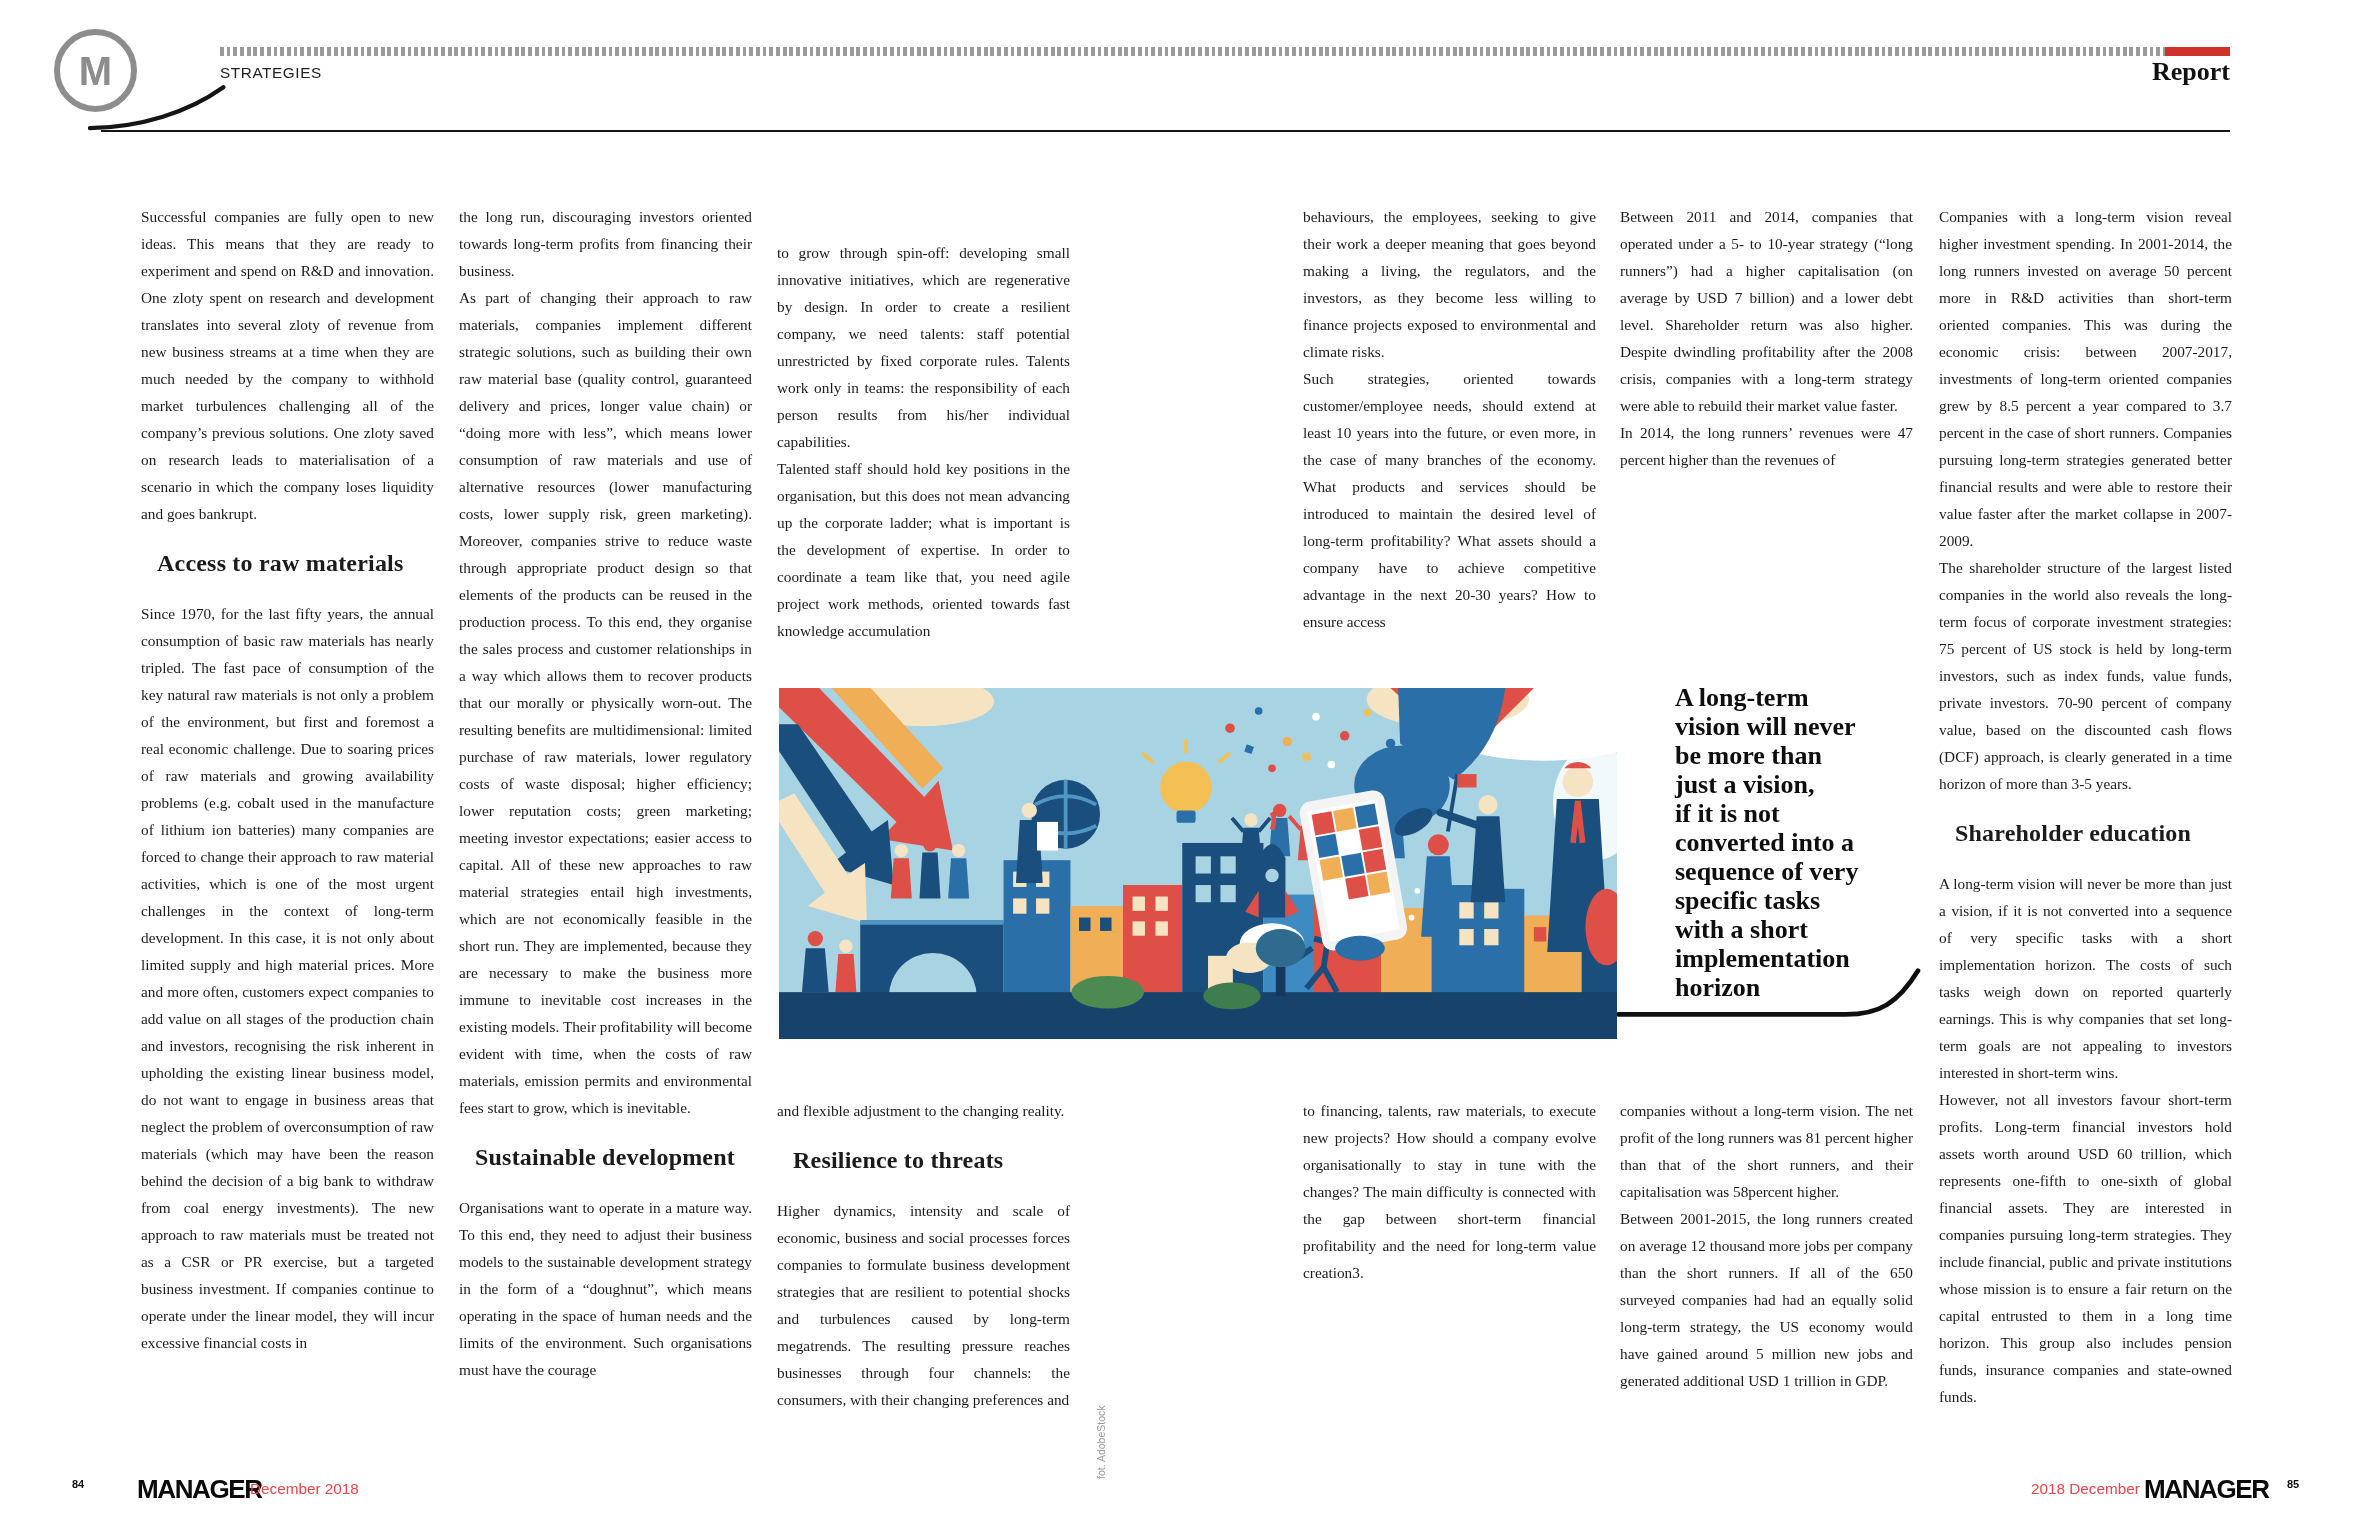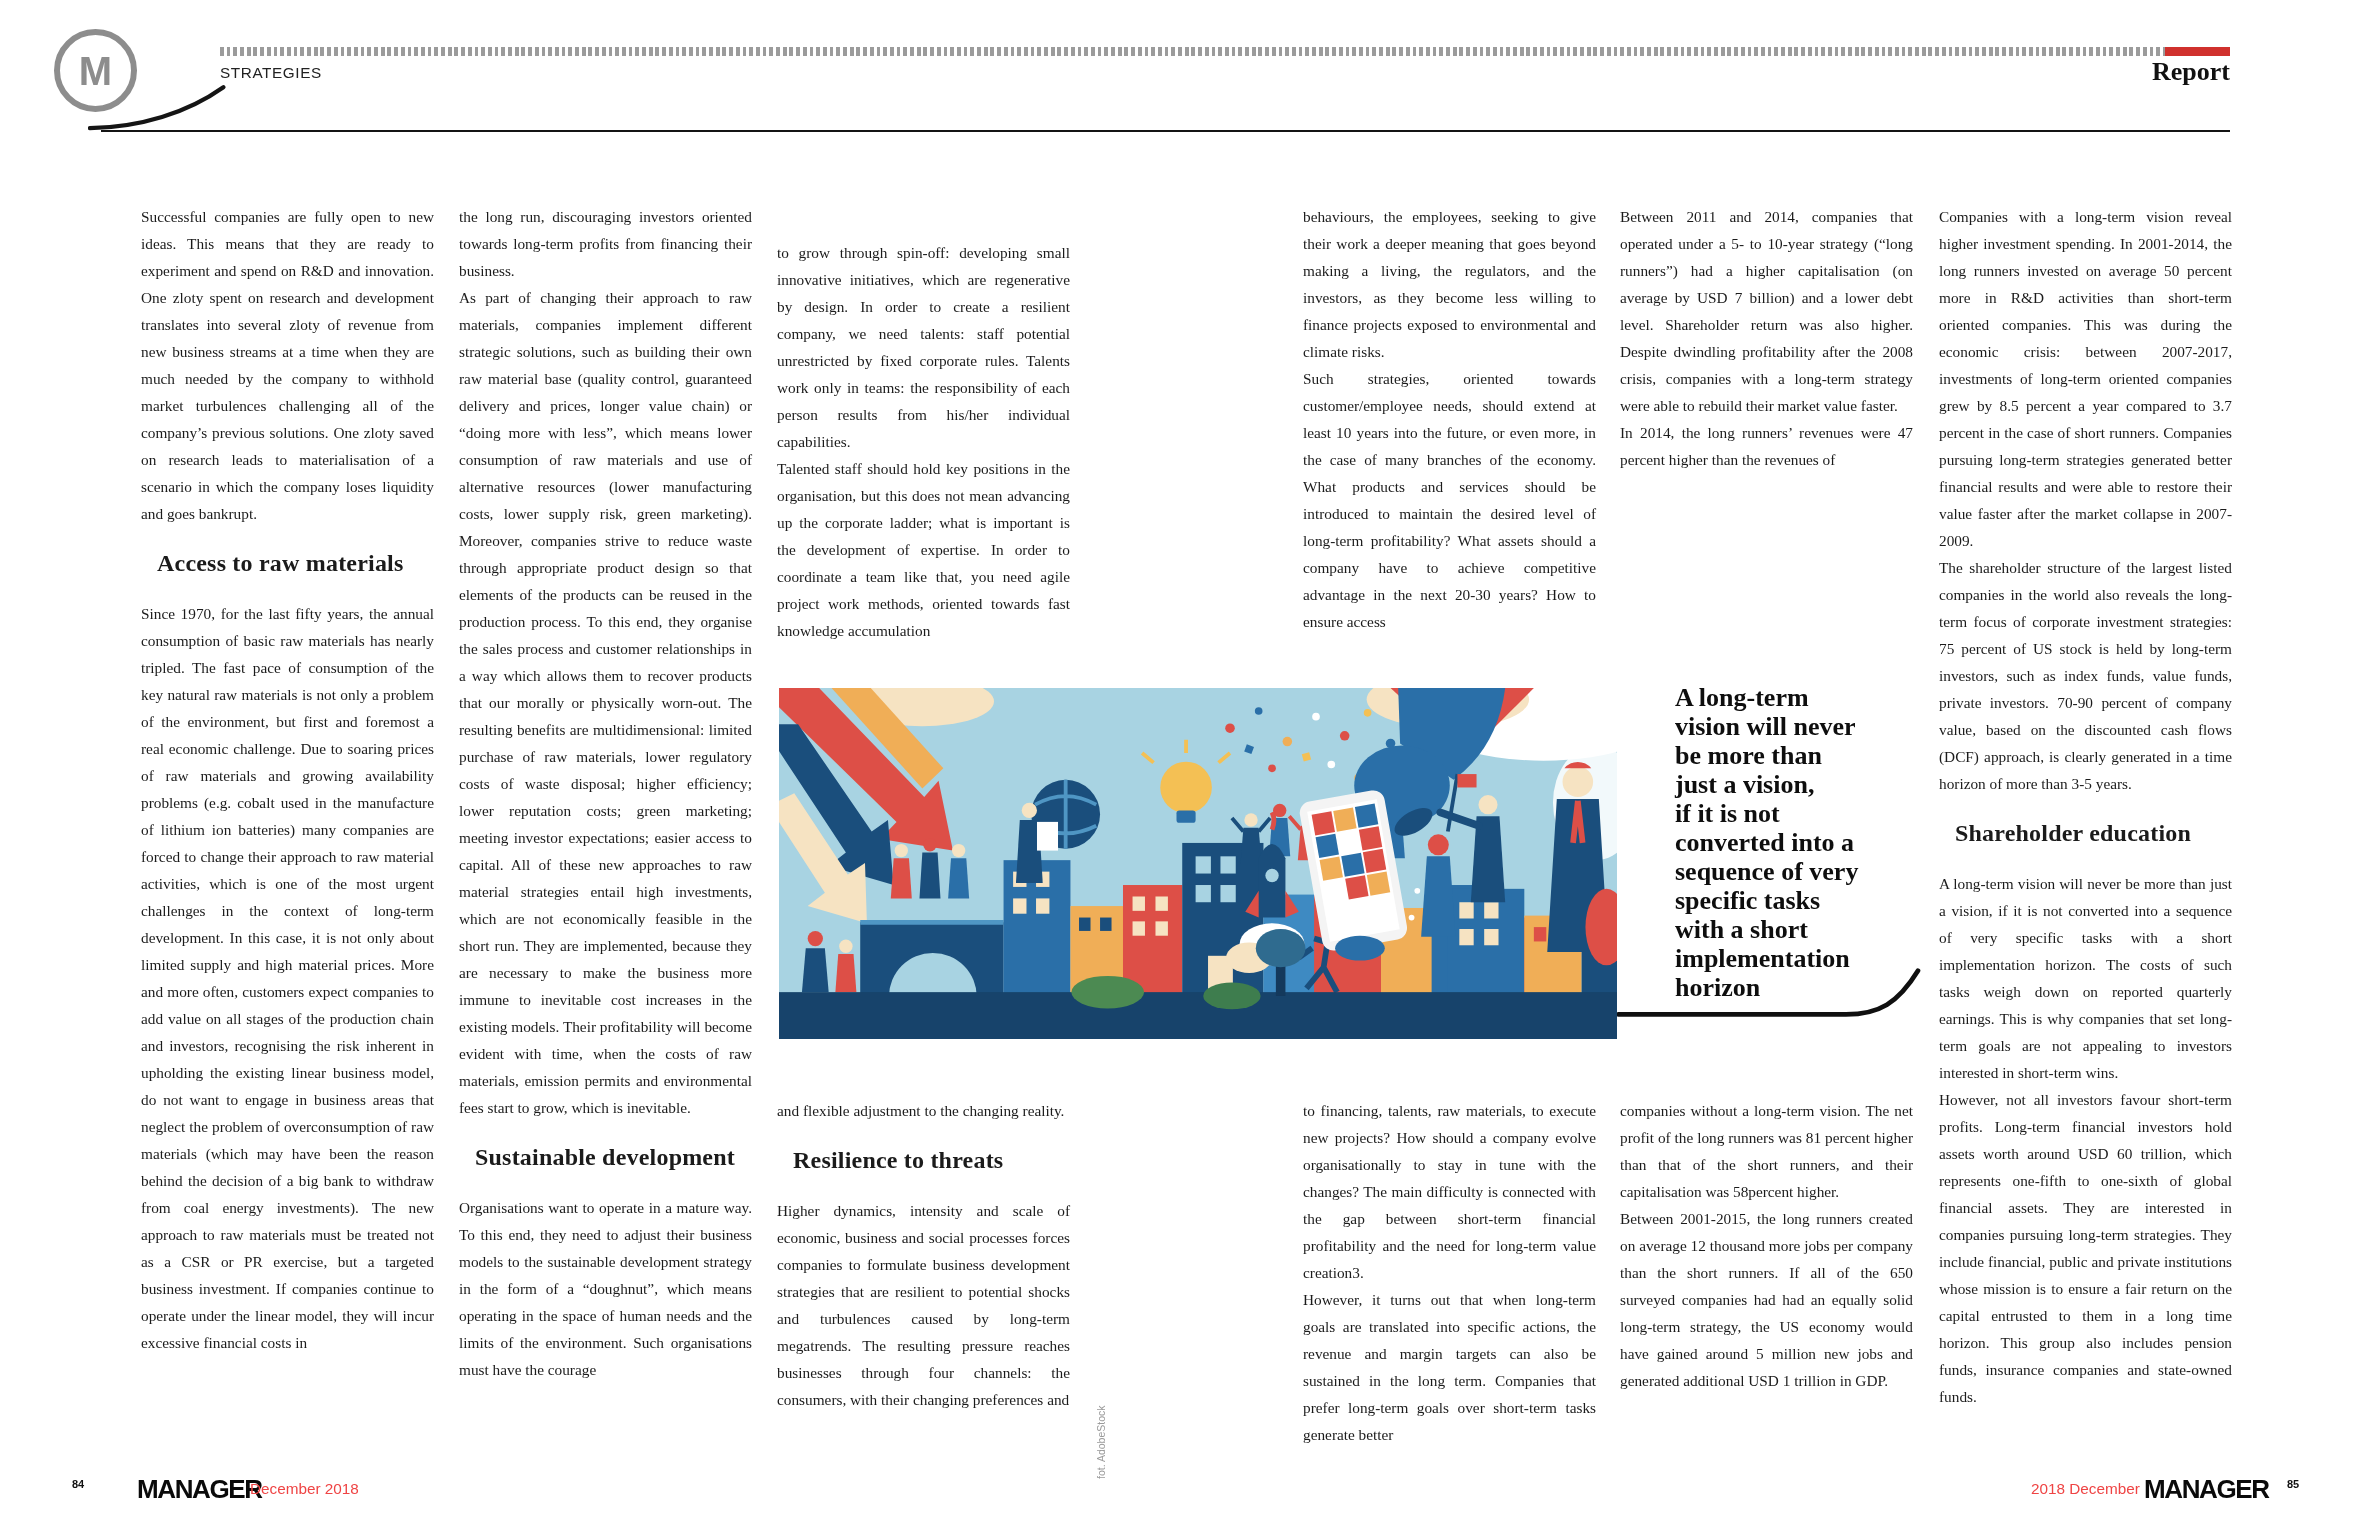--- a/index.html
+++ b/index.html
@@ -89,21 +89,20 @@
     <h3>Resilience to threats</h3>
     <p>Higher dynamics, intensity and scale of economic, business and social processes forces companies to formulate business development strategies that are resilient to potential shocks and turbulences caused by long-term megatrends. The resulting pressure reaches businesses through four channels: the consumers, with their changing preferences and</p>
   </div>
 
   <div class="col" id="c4t">
     <p>behaviours, the employees, seeking to give their work a deeper meaning that goes beyond making a living, the regulators, and the investors, as they become less willing to finance projects exposed to environmental and climate risks.</p>
     <p>Such strategies, oriented towards customer/employee needs, should extend at least 10 years into the future, or even more, in the case of many branches of the economy. What products and services should be introduced to maintain the desired level of long-term profitability? What assets should a company have to achieve competitive advantage in the next 20-30 years? How to ensure access</p>
   </div>
   <div class="col" id="c4b">
     <p>to financing, talents, raw materials, to execute new projects? How should a company evolve organisationally to stay in tune with the changes? The main difficulty is connected with the gap between short-term financial profitability and the need for long-term value creation3.</p>
-    <p>However, it turns out that when long-term goals are translated into specific actions, the revenue and margin targets can also be sustained in the long term. Companies that prefer long-term goals over short-term tasks generate better</p>
   </div>
 
   <div class="col" id="c5t">
     <p>Between 2011 and 2014, companies that operated under a 5- to 10-year strategy (“long runners”) had a higher capitalisation (on average by USD 7 billion) and a lower debt level. Shareholder return was also higher. Despite dwindling profitability after the 2008 crisis, companies with a long-term strategy were able to rebuild their market value faster.</p>
     <p>In 2014, the long runners’ revenues were 47 percent higher than the revenues of</p>
   </div>
 
   <div class="pullquote">A long-term
 vision will never
 be more than

